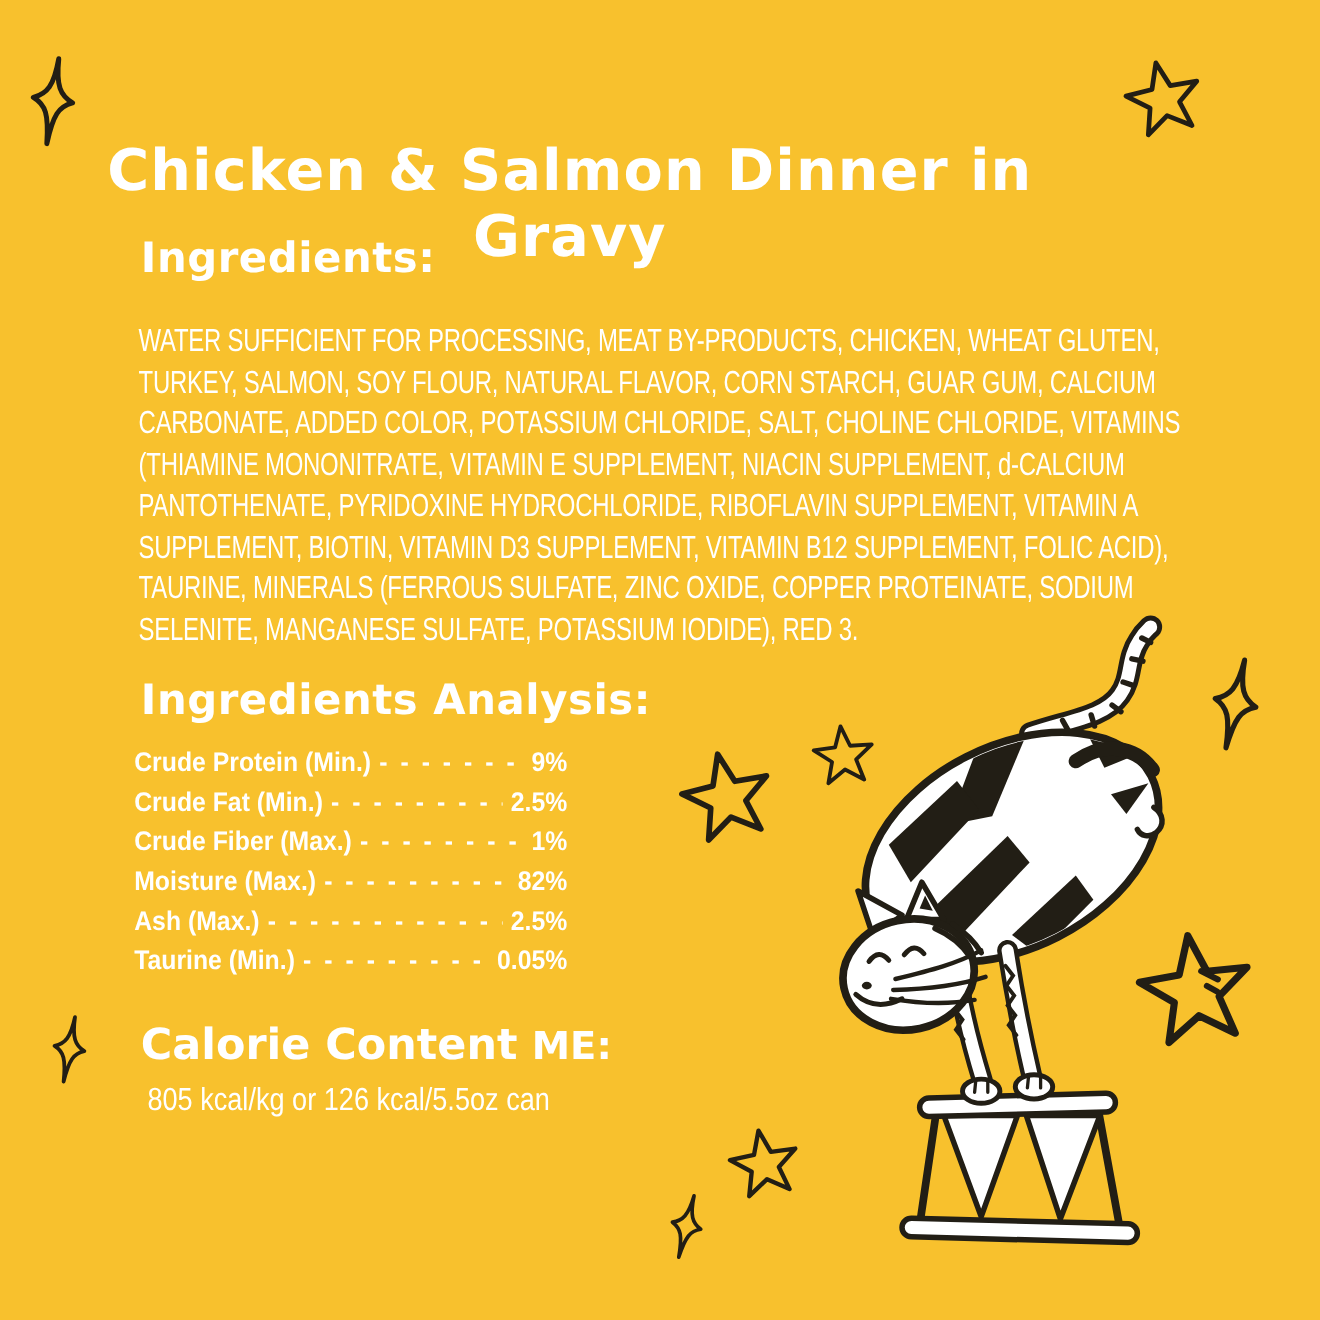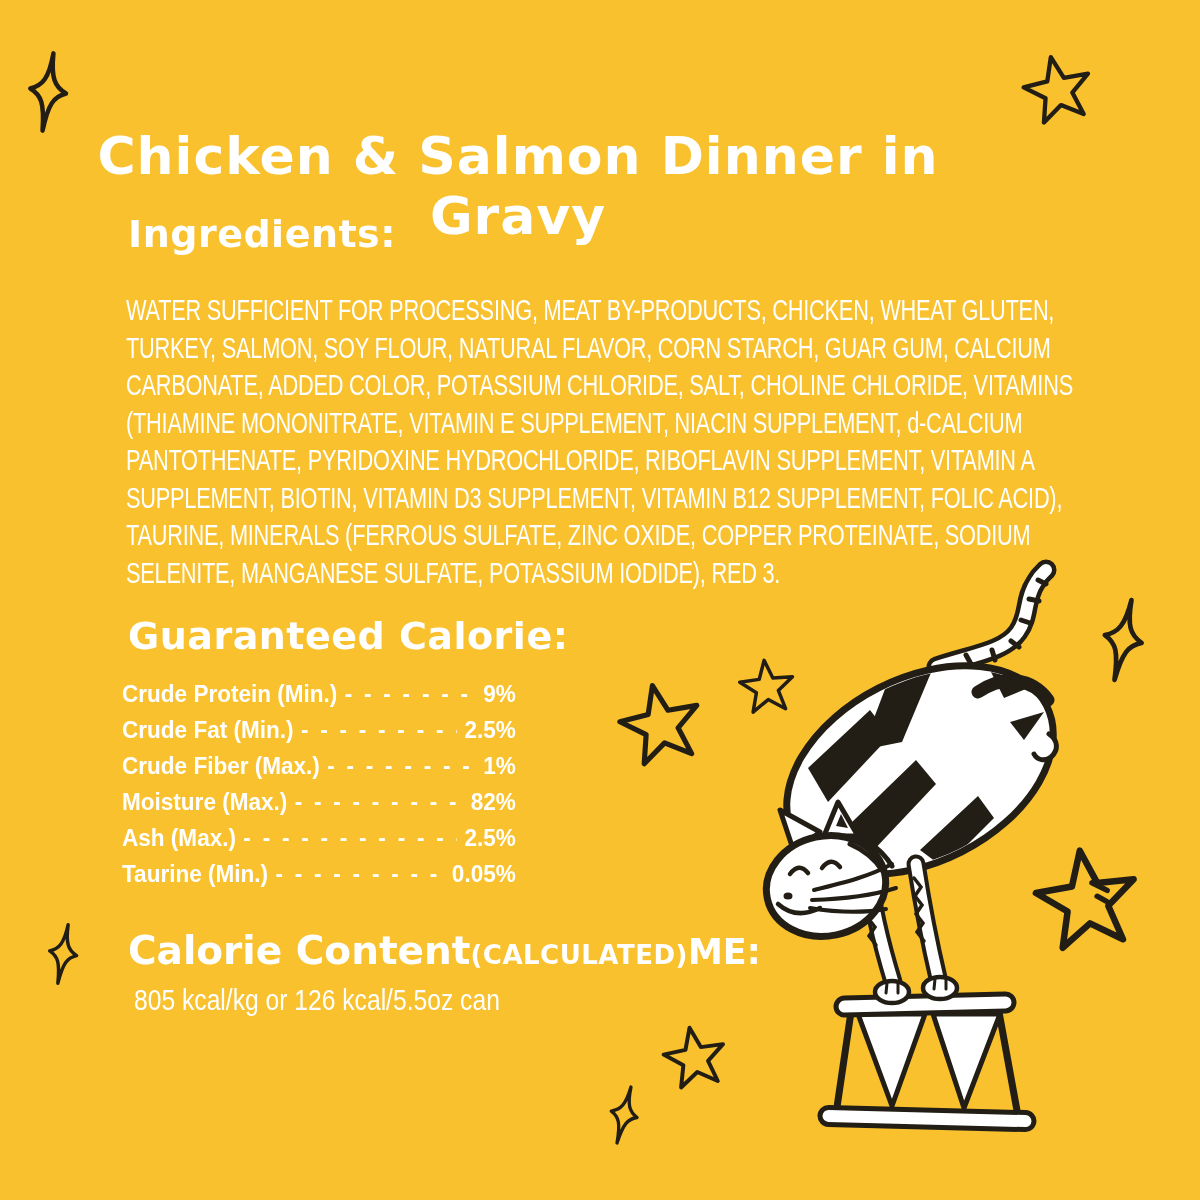--- a/index.html
+++ b/index.html
@@ -32,21 +32,21 @@
   }
   
   .ga-block{
     left:122px;top:680px;width:428px;
     transform:scaleX(0.92);transform-origin:left top;
   }
   .ga-row{display:flex;align-items:baseline;height:36px;font-weight:bold;font-size:24.5px;}
   .ga-leader{flex:1;overflow:hidden;white-space:nowrap;letter-spacing:3px;margin:0 8px;font-weight:bold;}
   .ga-value{text-align:right;white-space:nowrap;}
   
-  .cal-row{left:128px;top:928px;display:flex;align-items:baseline;}
+  .cal-row{left:128px;top:928px;display:flex;align-items:baseline;gap:13px;}
   .cal-main{font-family:"DejaVu Sans", sans-serif;font-weight:bold;font-size:39px;}
   .cal-qual{font-family:"DejaVu Sans", sans-serif;font-weight:bold;font-size:26px;letter-spacing:.5px;}
   .cal-me{font-family:"DejaVu Sans", sans-serif;font-weight:bold;font-size:35px;}
   .cal-value{
     left:134px;top:984px;font-size:29px;letter-spacing:0;
     transform:scaleX(0.85);transform-origin:left top;white-space:nowrap;
   }
   .deco{position:absolute;overflow:visible;}
   svg{display:block;}
 </style>
@@ -58,21 +58,21 @@
     <path id="star5" d="M50 2 L61.8 33.8 L95.7 35.2 L69 56.2 L78.2 88.8 L50 70 L21.8 88.8 L31 56.2 L4.3 35.2 L38.2 33.8 Z" fill="none" stroke="#221E15" stroke-width="6" stroke-linejoin="round"></path>
     <path id="sparkle4" d="M22 3 C23 28 28 36 40 41 C28 46 24 54 22 81 C20 54 16 46 4 41 C16 36 21 28 22 3 Z" fill="none" stroke="#221E15" stroke-width="4.5" stroke-linejoin="round"></path>
   </defs>
 </svg>
 
 <div class="abs title">Chicken &amp; Salmon Dinner in Gravy</div>
 
 <div class="abs h2 ing-head">Ingredients:</div>
 <div class="abs ing-text">WATER SUFFICIENT FOR PROCESSING, MEAT BY-PRODUCTS, CHICKEN, WHEAT GLUTEN, TURKEY, SALMON, SOY FLOUR, NATURAL FLAVOR, CORN STARCH, GUAR GUM, CALCIUM CARBONATE, ADDED COLOR, POTASSIUM CHLORIDE, SALT, CHOLINE CHLORIDE, VITAMINS (THIAMINE MONONITRATE, VITAMIN E SUPPLEMENT, NIACIN SUPPLEMENT, d-CALCIUM PANTOTHENATE, PYRIDOXINE HYDROCHLORIDE, RIBOFLAVIN SUPPLEMENT, VITAMIN A SUPPLEMENT, BIOTIN, VITAMIN D3 SUPPLEMENT, VITAMIN B12 SUPPLEMENT, FOLIC ACID), TAURINE, MINERALS (FERROUS SULFATE, ZINC OXIDE, COPPER PROTEINATE, SODIUM SELENITE, MANGANESE SULFATE, POTASSIUM IODIDE), RED 3.</div>
 
-<div class="abs h2 ga-head">Guaranteed Calorie:</div>
+<div class="abs h2 ga-head">Ingredients Analysis:</div>
 
 <div class="abs ga-block">
   <div class="ga-row">
     <span class="ga-label">Crude Protein (Min.)</span>
     <span class="ga-leader">- - - - - - - - - - - -</span>
     <span class="ga-value">9%</span>
   </div>
   <div class="ga-row">
     <span class="ga-label">Crude Fat (Min.)</span>
     <span class="ga-leader">- - - - - - - - - - - - -</span>
@@ -95,21 +95,20 @@
   </div>
   <div class="ga-row">
     <span class="ga-label">Taurine (Min.)</span>
     <span class="ga-leader">- - - - - - - - - - - - - - -</span>
     <span class="ga-value">0.05%</span>
   </div>
 </div>
 
 <div class="abs cal-row">
   <span class="cal-main">Calorie Content</span>
-  <span class="cal-qual">(CALCULATED)</span>
   <span class="cal-me">ME:</span>
 </div>
 <div class="abs cal-value">805 kcal/kg or 126 kcal/5.5oz can</div>
 
 <svg class="deco" style="left:26px;top:50px;width:44px;height:84px;transform:rotate(8deg)" viewBox="0 0 44 84">
     <use href="#sparkle4"></use>
   </svg>
 <svg class="deco" style="left:1022px;top:48px;width:72px;height:86px;transform:rotate(-12deg)" viewBox="0 0 100 100">
     <use href="#star5"></use>
   </svg>

